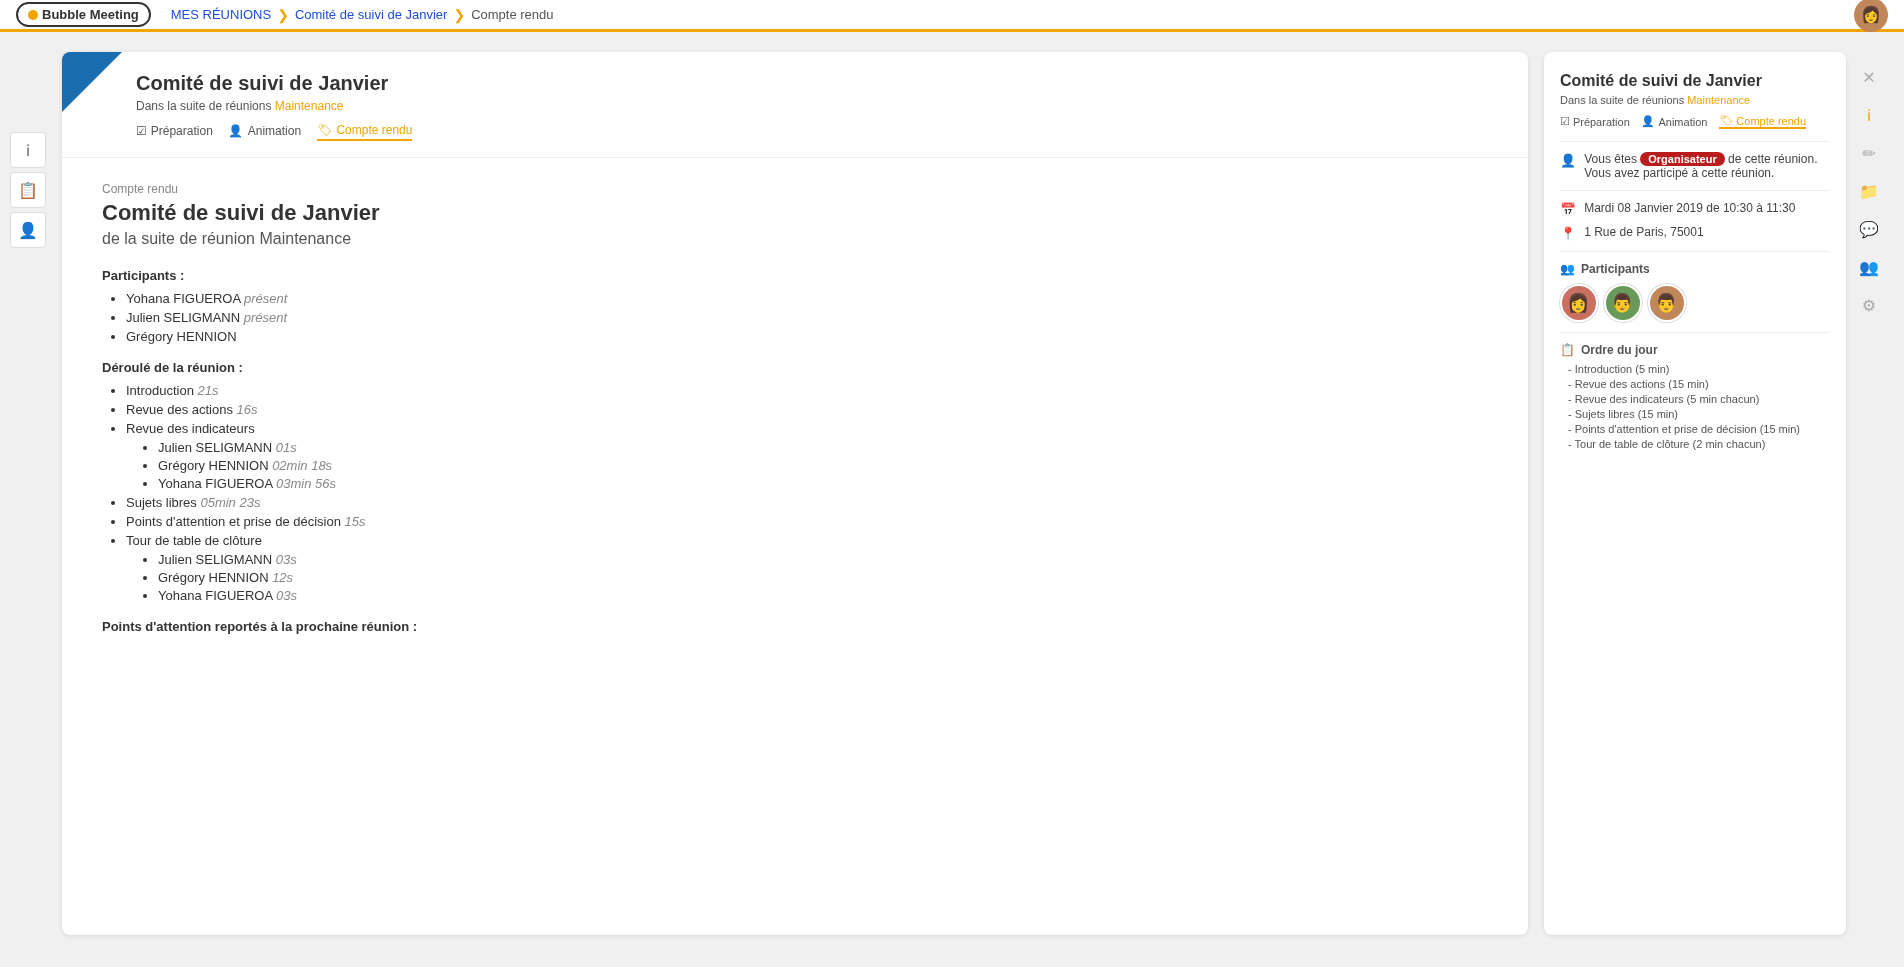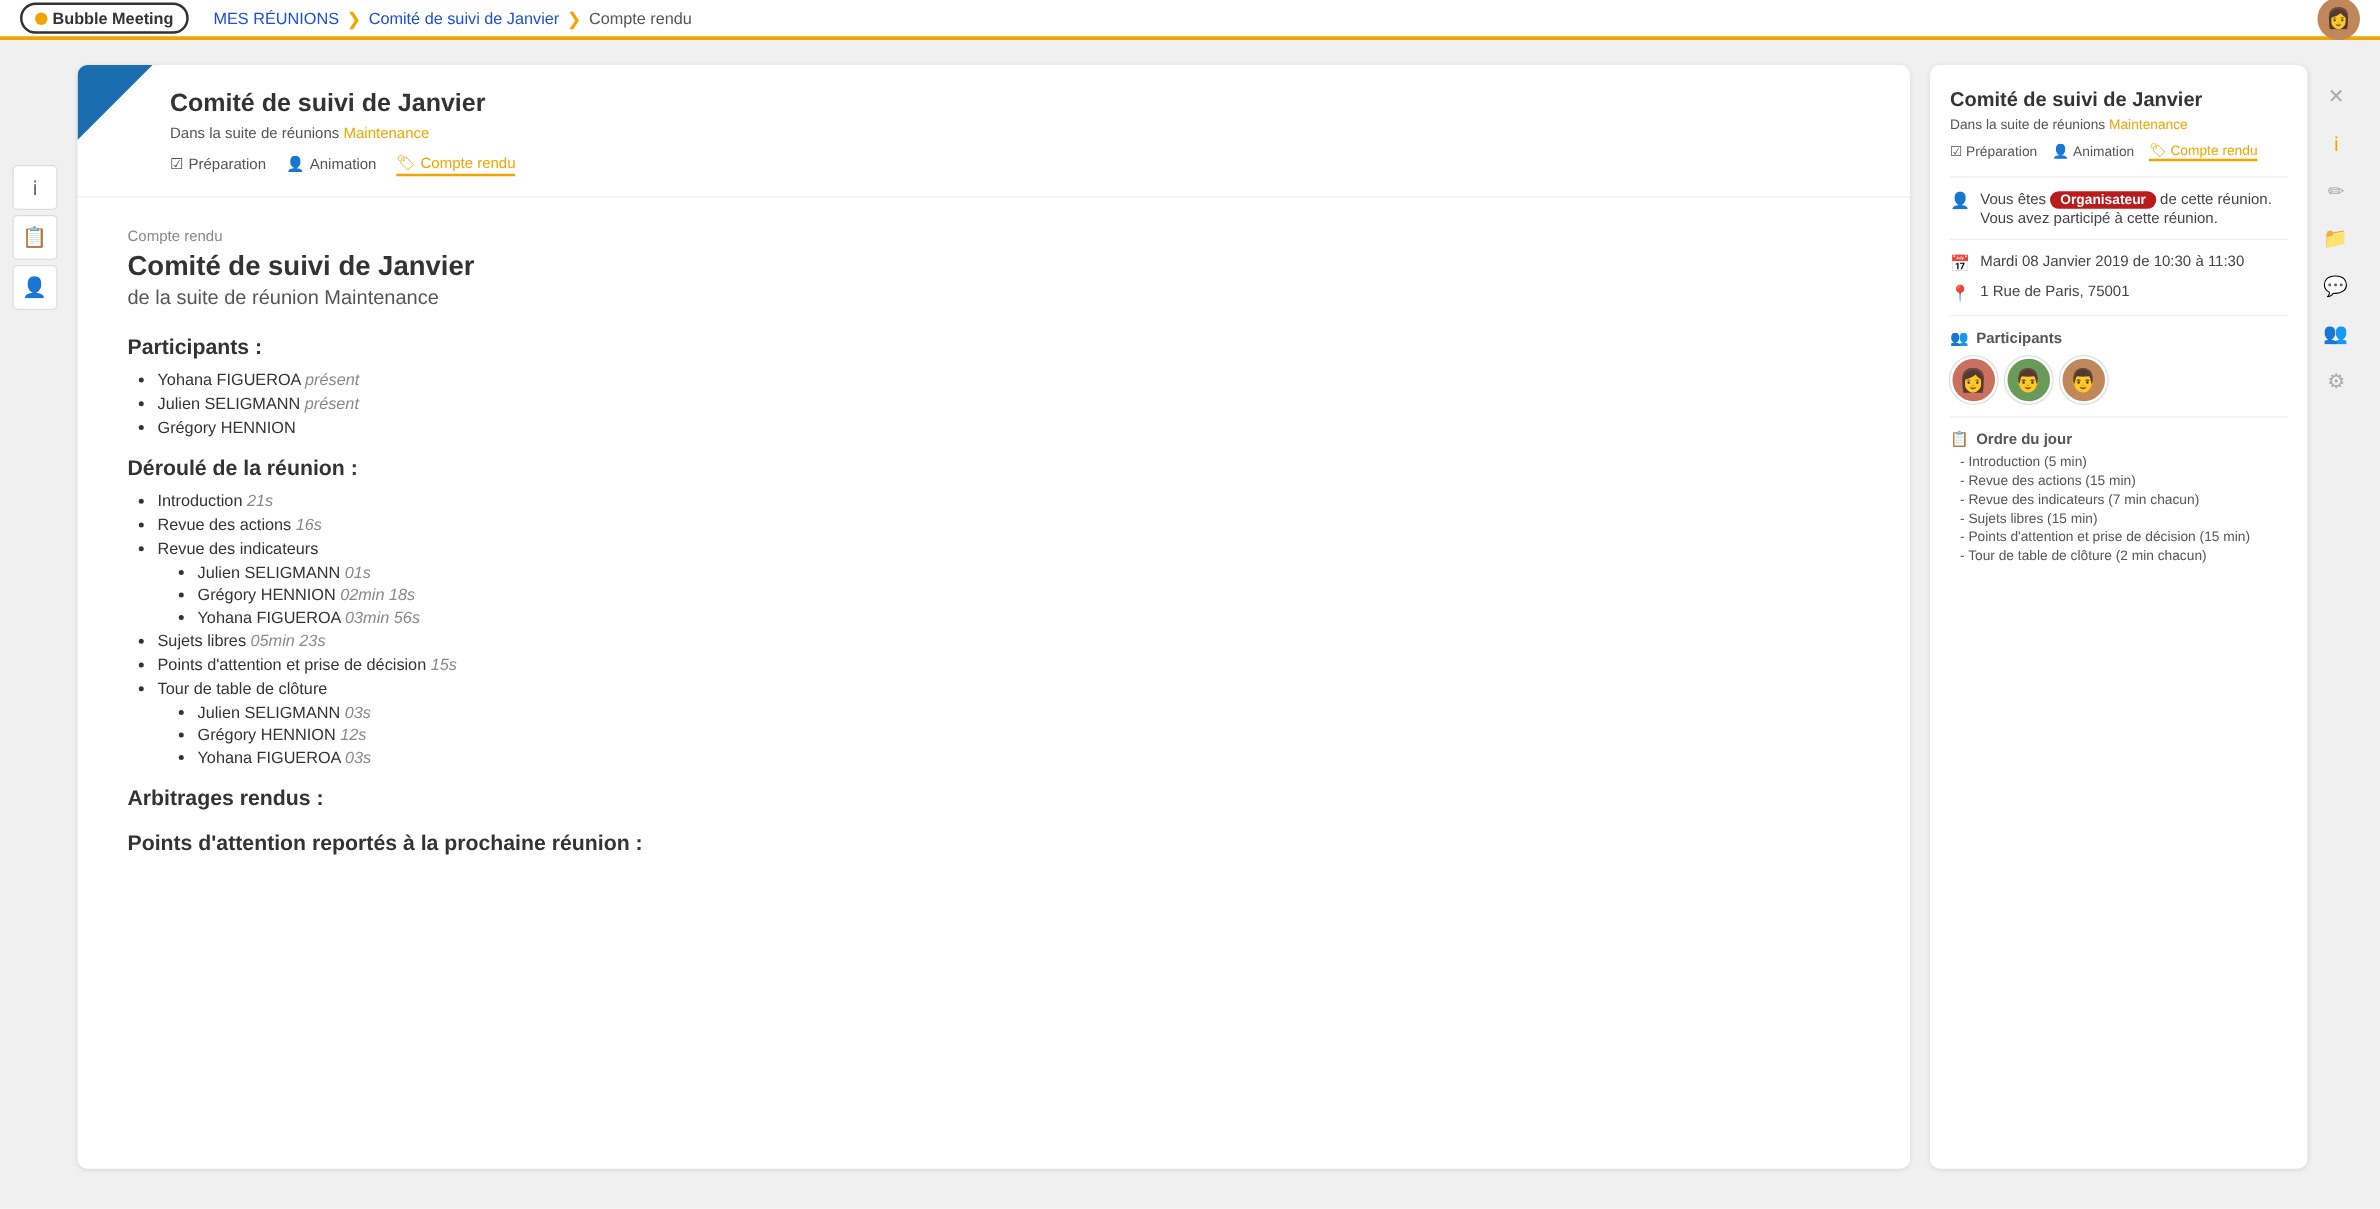--- a/index.html
+++ b/index.html
@@ -156,21 +156,21 @@
       font-weight: bold;
       color: #333;
       margin-bottom: 4px;
     }
     .meeting-subtitle {
       font-size: 16px;
       color: #555;
       margin-bottom: 20px;
     }
     .section-heading {
-      font-size: 17px;
+      font-size: 13px;
       font-weight: bold;
       color: #333;
       margin: 16px 0 8px 0;
     }
     ul.participants-list, ul.agenda-list {
       list-style: disc;
       padding-left: 24px;
     }
     ul.participants-list li, ul.agenda-list li {
       font-size: 13px;
@@ -392,21 +392,20 @@
         <li>Points d'attention et prise de décision <span class="timing-italic">15s</span></li>
         <li>Tour de table de clôture
           <ul class="nested-list">
             <li>Julien SELIGMANN <em>03s</em></li>
             <li>Grégory HENNION <em>12s</em></li>
             <li>Yohana FIGUEROA <em>03s</em></li>
           </ul>
         </li>
       </ul>
 
-      <div class="section-heading">Arbitrages rendus :</div>
 
       <div class="section-heading">Points d'attention reportés à la prochaine réunion :</div>
     </div>
   </div>
 
   <div class="right-sidebar">
     <div class="right-panel">
       <div class="right-panel-title">Comité de suivi de Janvier</div>
       <div class="right-panel-subtitle">
         <span>Dans la suite de réunions</span>
@@ -457,21 +456,21 @@
         <div class="avatar avatar-3">👨</div>
       </div>
       <hr class="divider">
       <div class="section-subtitle">
         <span>📋</span>
         <span>Ordre du jour</span>
       </div>
       <div class="agenda-items">
         <div>- Introduction (5 min)</div>
         <div>- Revue des actions (15 min)</div>
-        <div>- Revue des indicateurs (7 min chacun)</div>
+        <div>- Revue des indicateurs (5 min chacun)</div>
         <div>- Sujets libres (15 min)</div>
         <div>- Points d'attention et prise de décision (15 min)</div>
         <div>- Tour de table de clôture (2 min chacun)</div>
       </div>
     </div>
 
     <div class="right-icon-strip">
       <div class="right-icon-btn">✕</div>
       <div class="right-icon-btn active-info">ℹ</div>
       <div class="right-icon-btn">✏</div>

